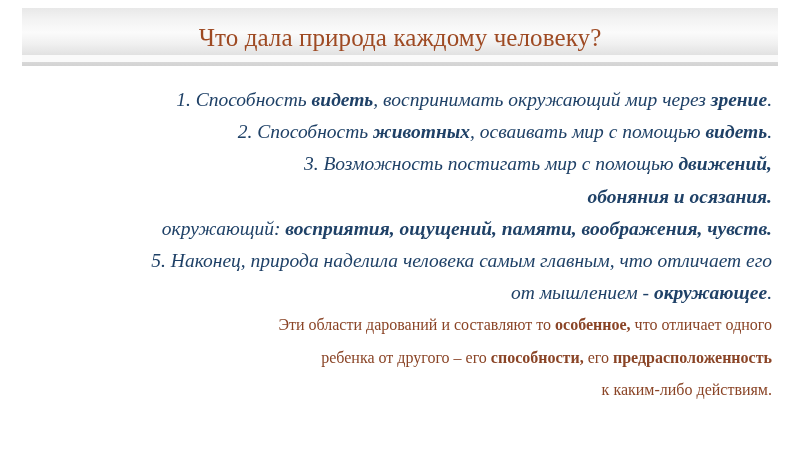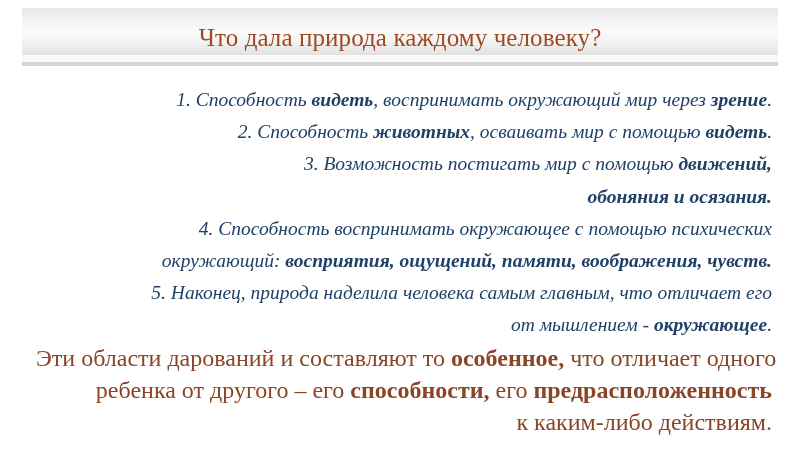--- a/index.html
+++ b/index.html
@@ -67,41 +67,40 @@
     font-style: italic;
   }
   .text-line b {
     font-weight: bold;
   }
 
   .align-right  { text-align: right; }
 
   
   .brown-line {
-    font-size: 24px;
+    font-size: 16px;
     line-height: 32.2px;
     white-space: nowrap;
     color: #8a4426;
     font-style: normal;
   }
   .brown-line b { font-weight: bold; }
 </style>
 </head>
 <body>
 
 <div id="title-banner">
   <div id="page-title">Что дала природа каждому человеку?</div>
 </div>
 <div id="title-banner-strip"></div>
 
 <div id="body-block">
     <div class="text-line align-right"><span>1. Способность </span><b>видеть</b><span>, воспринимать окружающий мир через </span><b>зрение</b><span>.</span></div>
     <div class="text-line align-right"><span>2. Способность </span><b>животных</b><span>, осваивать мир с помощью </span><b>видеть</b><span>.</span></div>
     <div class="text-line align-right"><span>3. Возможность постигать мир с помощью </span><b>движений,</b></div>
     <div class="text-line align-right"><b>обоняния и осязания.</b></div>
-    <div class="text-line align-right"><span>4. Способность воспринимать окружающее с помощью психических</span></div>
     <div class="text-line align-right"><span>окружающий: </span><b>восприятия, ощущений, памяти, воображения, чувств.</b></div>
     <div class="text-line align-right"><span>5. Наконец, природа наделила человека самым главным, что отличает его</span></div>
     <div class="text-line align-right"><span>от мышлением - </span><b>окружающее</b><span>.</span></div>
     <div class="brown-line align-right"><span>Эти области дарований и составляют то </span><b>особенное,</b><span> что отличает одного</span></div>
     <div class="brown-line align-right"><span>ребенка от другого – его </span><b>способности,</b><span> его </span><b>предрасположенность</b></div>
     <div class="brown-line align-right"><span>к каким-либо действиям.</span></div>
   </div>
 
 </body></html>

